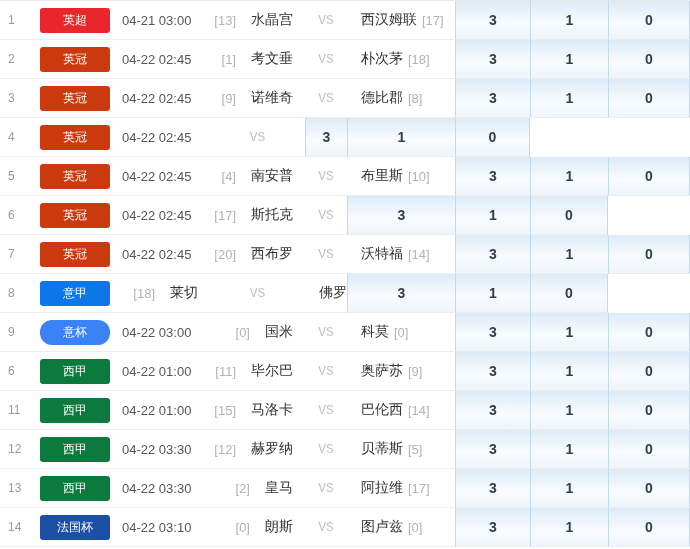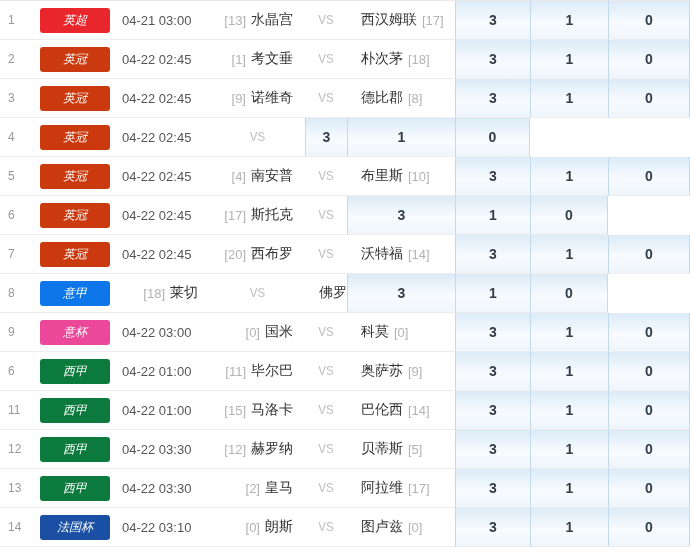--- a/index.html
+++ b/index.html
@@ -30,42 +30,42 @@
     align-items: center;
     border-bottom: 1px solid #ededed;
     overflow: hidden;
     white-space: nowrap;
   }
   .cell-index {
     padding-left: 8px;
     font-size: 12px;
     color: #999999;
   }
-  .cell-badge { padding-left: 2px; font-style: italic; }
+  .cell-badge { padding-left: 2px; }
   .badge {
     display: inline-block;
     width: 70px;
     height: 25px;
     line-height: 25px;
     border-radius: 3px;
     text-align: center;
     color: #ffffff;
     font-size: 12px;
     cursor: pointer;
   }
   .cell-time {
     padding-left: 4px;
     font-size: 13px;
     color: #555555;
     text-align: center;
   }
   .cell-home {
     justify-content: flex-end;
     padding-right: 12px;
-    gap: 5px;
+    gap: 15px;
   }
   .cell-away {
     padding-left: 14px;
     gap: 5px;
   }
   .team-name {
     font-size: 14px;
     color: #333333;
     cursor: pointer;
   }
@@ -231,21 +231,21 @@
       <span class="team-name">佛罗伦</span>
       <span class="team-rank">[15]</span>
     </div>
     <div class="cell-stat">3</div>
     <div class="cell-stat">1</div>
     <div class="cell-stat last">0</div>
   </div>
       <div class="row">
     <div class="cell-index">9</div>
     <div class="cell-badge">
-      <span class="badge" style="background: #ec4899;">意杯</span>
+      <span class="badge" style="background: #3b82f6; border-radius: 12px;">意杯</span>
     </div>
     <div class="cell-time">04-22 03:00</div>
     <div class="cell-home">
       <span class="team-rank">[0]</span>
       <span class="team-name">国米</span>
     </div>
     <div class="cell-vs">VS</div>
     <div class="cell-away">
       <span class="team-name">科莫</span>
       <span class="team-rank">[0]</span>

